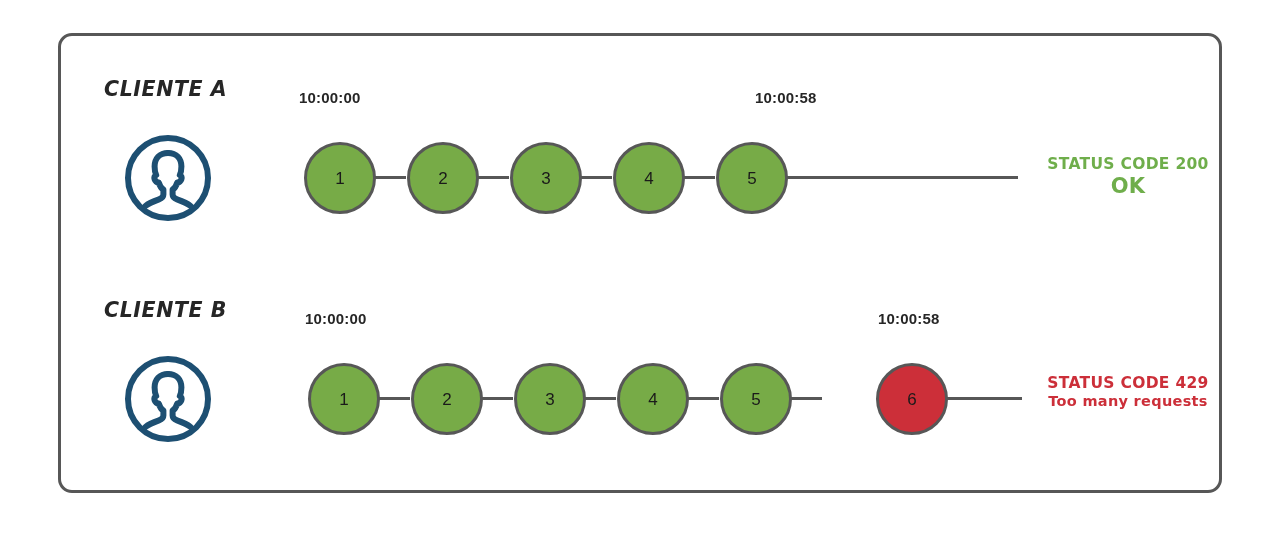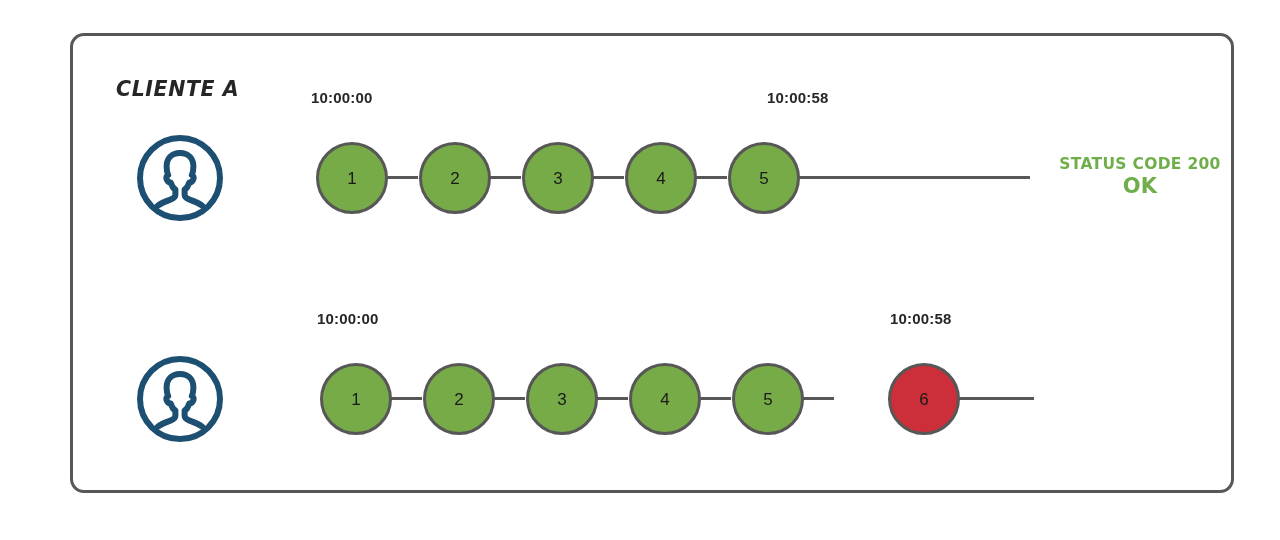--- a/index.html
+++ b/index.html
@@ -13,21 +13,20 @@
     height: 540px;
     font-family: "Liberation Sans", sans-serif;
     overflow: hidden;
   }
 
   #canvas {
     position: relative;
     width: 1084px;
     height: 540px;
     background: #ffffff;
-    margin-left: 12px;
   }
 
   
   .frame {
     position: absolute;
     left: 58px;
     top: 33px;
     width: 1164px;
     height: 460px;
     border: 3px solid #575757;
@@ -206,20 +205,21 @@
       <div class="status status-ok">
         <div class="l1">STATUS CODE 200</div>
         <div class="l2">OK</div>
       </div>
 
     </div>
   </div>
 
   <div class="row row-b">
 
+    <div class="client-name">CLIENTE B</div>
 
     <div class="avatar">
       <svg viewBox="0 0 88 88" xmlns="http://www.w3.org/2000/svg">
         <circle cx="44" cy="44" r="40" fill="none" stroke="#1d4f72" stroke-width="6"></circle>
         <g fill="none" stroke="#1d4f72" stroke-width="6" stroke-linecap="round" stroke-linejoin="round">
           <path d="M44 19
                    c-8.6 0 -13.4 5.8 -13.4 13.6
                    c0 4.2 0.6 6.4 1.6 8.4
                    c-1.6 1.0 -2.2 2.4 -1.6 4.2
                    c0.7 2.1 2.3 3.2 4.2 3.4
@@ -265,17 +265,21 @@
       <div class="node ok" style="left:617px;">
         <span>4</span>
       </div>
       <div class="node ok" style="left:720px;">
         <span>5</span>
       </div>
       <div class="node err" style="left:876px;">
         <span>6</span>
       </div>
 
+      <div class="status status-err">
+        <div class="l1">STATUS CODE 429</div>
+        <div class="l2">Too many requests</div>
+      </div>
 
     </div>
   </div>
 
 </div>
 
 </body></html>

